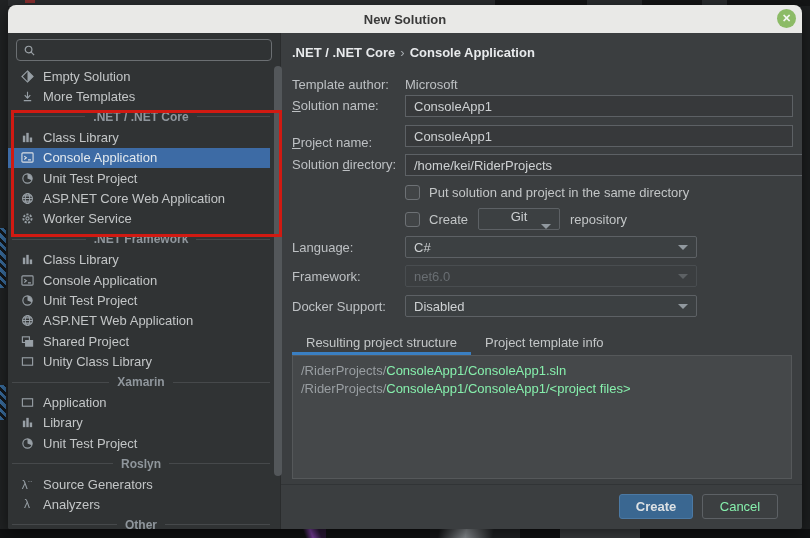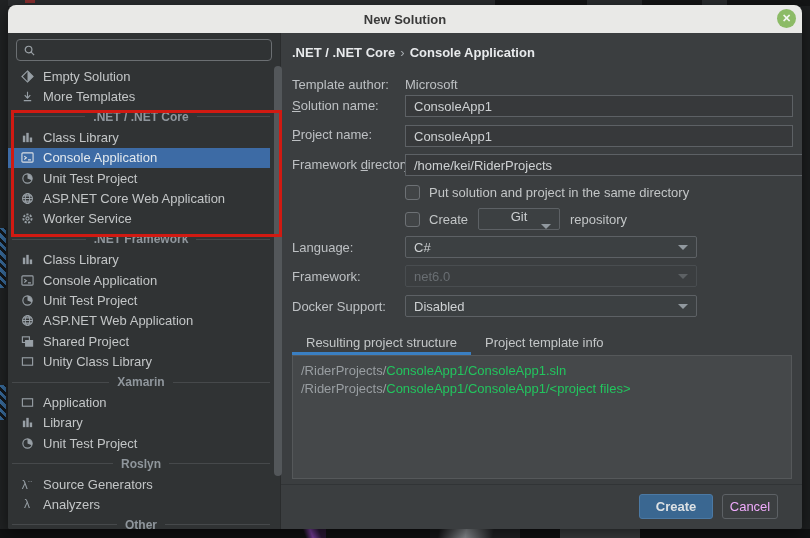--- a/index.html
+++ b/index.html
@@ -111,26 +111,26 @@
   .dd.disabled { background:#3b3e40; border-color:#494d50; color:#696e72; cursor:default; }
   .dd.disabled .arrow { border-top-color:#5d6164; }
   .tabs { left:11px; top:296px; height:26px; display:flex; }
   .tab { padding:0 14px; display:flex; align-items:center; color:#c3c6c7; cursor:pointer; position:relative; }
   .tab.active::after { content:""; position:absolute; left:0; right:0; bottom:0; height:3px; background:#3a7fc2; }
   .results {
     left:11px; top:322px; width:500px; height:124px; background:#45484a;
     border:1px solid #55585a; padding:6px 8px; line-height:18px; overflow:hidden;
   }
   .results .dim { color:#999ea2; }
-  .results .bright { color:#22c55e; }
+  .results .bright { color:#86efac; }
   .footer-line { left:0; top:451px; width:521px; height:1px; background:#313436; }
   .btns { left:0; top:461px; width:497px; display:flex; justify-content:flex-end; gap:9px; }
   .btn { height:25px; border-radius:3px; font-family:"Liberation Sans",sans-serif; font-size:13px; cursor:pointer; }
   .btn-create { width:74px; background:#3a6791; border:1px solid #4b79a4; color:#dde1e4; font-weight:bold; }
-  .btn-cancel { width:56px; background:#3c3f41; border:1px solid #5d6165; color:#f0abfc; }
+  .btn-cancel { width:76px; background:#3c3f41; border:1px solid #5d6165; color:#86efac; }
 </style>
 </head>
 <body>
 
 <div class="desktop-top">
   <div class="blk b1"></div>
   <div class="blk b2"></div>
   <div class="blk b3"></div>
   <div class="reddash"></div>
 </div>
@@ -333,24 +333,24 @@
       <div class="abs crumb">
         <span>.NET / .NET Core</span><span class="sep">›</span><span>Console Application</span>
       </div>
 
       <div class="abs flabel" style="left:11px;top:44px">Template author:</div>
       <div class="abs flabel" style="left:124px;top:44px">Microsoft</div>
 
       <div class="abs flabel" style="left:11px;top:65px"><span class="u">S</span><span>olution name:</span></div>
       <input class="abs tfield" style="left: 124px; top: 62px;" value="ConsoleApp1">
 
-      <div class="abs flabel" style="left:11px;top:94px"><span class="u">P</span><span>roject name:</span></div>
+      <div class="abs flabel" style="left:11px;top:102px"><span class="u">P</span><span>roject name:</span></div>
       <input class="abs tfield" style="left: 124px; top: 92px;" value="ConsoleApp1">
 
-      <div class="abs flabel" style="left:11px;top:124px"><span>Framework </span><span class="u">d</span><span>irectory:</span></div>
+      <div class="abs flabel" style="left:11px;top:124px"><span>Solution </span><span class="u">d</span><span>irectory:</span></div>
       <div class="abs dirwrap">
         <input class="tfield" value="/home/kei/RiderProjects" style="">
         <svg class="folder-btn" viewBox="0 0 16 13">
           <path d="M1 2.5 h5 l1.5 2 H15 v8 H1 Z" fill="#7b8185"></path>
           <path d="M1 5.5 h14" stroke="#5d6165" stroke-width="1"></path>
         </svg>
       </div>
 
       <div class="abs cbrow" style="left:124px;top:152px">
         <span class="cbox"></span>

